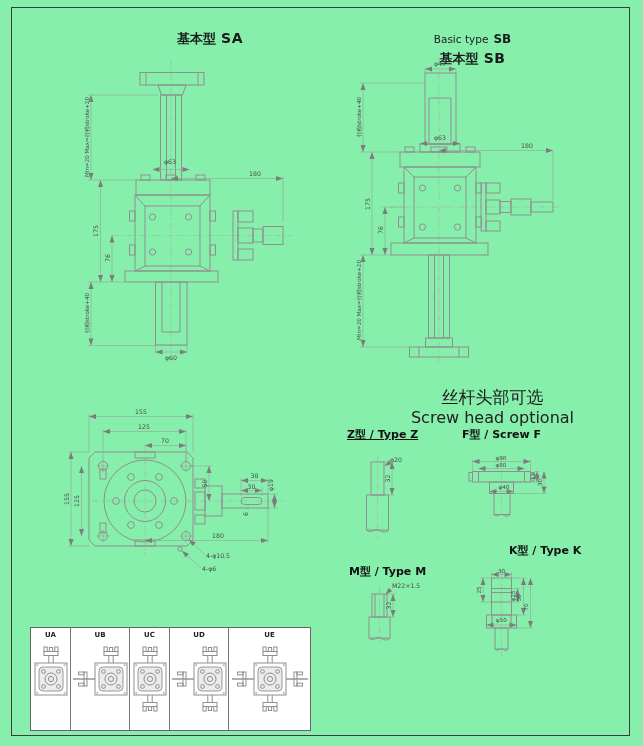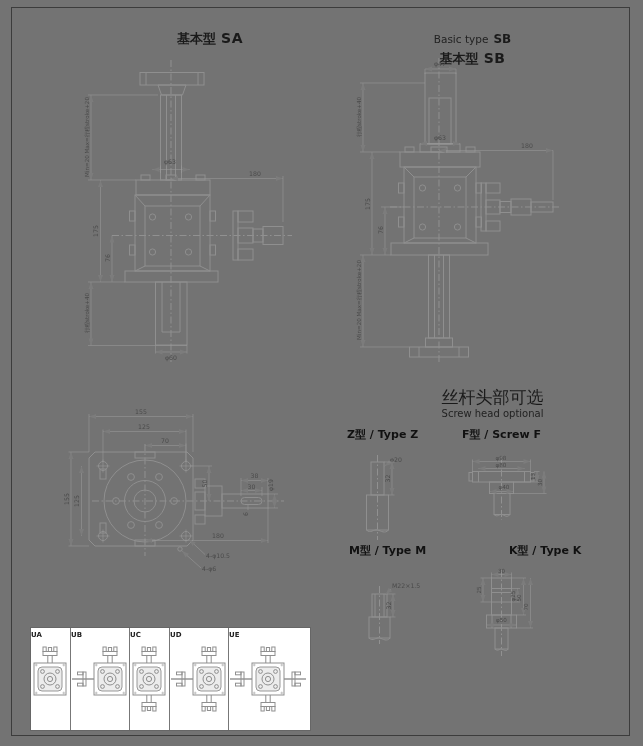--- a/index.html
+++ b/index.html
@@ -1,40 +1,40 @@
 <!DOCTYPE html>
 <html><head>
 <meta charset="utf-8">
 <style>
   html,body{margin:0;padding:0;background:#e8e8e8;}
-  #page{position:relative;width:643px;height:746px;background:#737373;overflow:hidden;
+  #page{position:relative;width:643px;height:746px;background:#86efac;overflow:hidden;
         font-family:"DejaVu Sans",sans-serif;}
   #frame{position:absolute;left:11px;top:7px;width:617px;height:727px;border:1.6px solid #3c3c3c;}
   .title{position:absolute;text-align:center;color:#1a1a1a;line-height:1.25;}
   .t-cn{font-size:13px;font-weight:bold;}
   .t-model{font-size:14px;font-weight:bold;letter-spacing:.5px;}
   .t-en{font-size:10.5px;color:#222;}
   .t-en-model{font-size:12px;font-weight:bold;}
   .sh-cn{font-size:17px;font-weight:normal;}
-  .sh-en{font-size:10px;color:#222;}
+  .sh-en{font-size:16px;color:#222;}
   .typelabel{position:absolute;font-size:11px;font-weight:bold;color:#111;white-space:nowrap;}
   svg#drawing{position:absolute;left:0;top:0;}
   .s{stroke:#8f8f8f;stroke-width:1;fill:none;}
   .gr{stroke:#8f8f8f;stroke-width:.9;fill:#ececec;}
   .d{stroke:#9a9a9a;stroke-width:.55;fill:none;}
   .c{stroke:#ababab;stroke-width:.55;fill:none;stroke-dasharray:7 2.5 1.5 2.5;}
   .ar{marker-start:url(#arw);marker-end:url(#arw);}
   .ae{marker-end:url(#arw);}
   svg text{font-family:"DejaVu Sans",sans-serif;font-size:6.2px;fill:#4a4a4a;}
   svg text.t55{font-size:5.6px;}
   
   #models{position:absolute;left:30px;top:627px;width:281px;height:104px;
           border:1.2px solid #666;display:flex;box-sizing:border-box;background:#fff;}
   .cell{box-sizing:border-box;border-right:1px solid #777;display:flex;flex-direction:column;
-        align-items:flex-start;padding-top:3px;}
+        align-items:center;padding-top:3px;}
   .cell:last-child{border-right:none;}
   .cell-label{font-size:7px;font-weight:bold;color:#222;margin-bottom:2px;}
 </style>
 </head>
 <body>
 
 <div id="page">
 <div id="frame"></div>
 
 <div class="title" style="left:120px;top:28px;width:180px;">
@@ -44,23 +44,23 @@
 <div class="title" style="left:385px;top:28px;width:175px;">
   <div><span class="t-en">Basic type</span>
        <span class="t-en-model">SB</span></div>
   <div><span class="t-cn">基本型</span>
        <span class="t-model">SB</span></div>
 </div>
 <div class="title" style="left:400px;top:387px;width:185px;">
   <div class="sh-cn">丝杆头部可选</div>
   <div class="sh-en">Screw head optional</div>
 </div>
-<div class="typelabel" style="left:347px;top:427px;">Z型 / Type Z</div>
+<div class="typelabel" style="left:347px;top:427px;text-decoration:underline;">Z型 / Type Z</div>
 <div class="typelabel" style="left:462px;top:427px;">F型 / Screw F</div>
-<div class="typelabel" style="left:349px;top:543px;">M型 / Type M</div>
+<div class="typelabel" style="left:349px;top:564px;">M型 / Type M</div>
 <div class="typelabel" style="left:473px;top:543px;margin-left:36px;">K型 / Type K</div>
 
 <svg id="drawing" width="643" height="746" viewBox="0 0 643 746">
 <defs>
   <marker id="arw" viewBox="0 0 8 6" markerWidth="8" markerHeight="6" refX="7.5" refY="3" orient="auto-start-reverse" markerUnits="userSpaceOnUse">
     <path d="M0.5,0.5 L7.5,3 L0.5,5.5 Z" fill="#7c7c7c"></path>
   </marker>
   <g id="mini-body">
     <rect class="s" x="-16" y="-16" width="32" height="32"></rect>
     <rect class="gr" x="-12" y="-12" width="24" height="24" rx="4"></rect>

